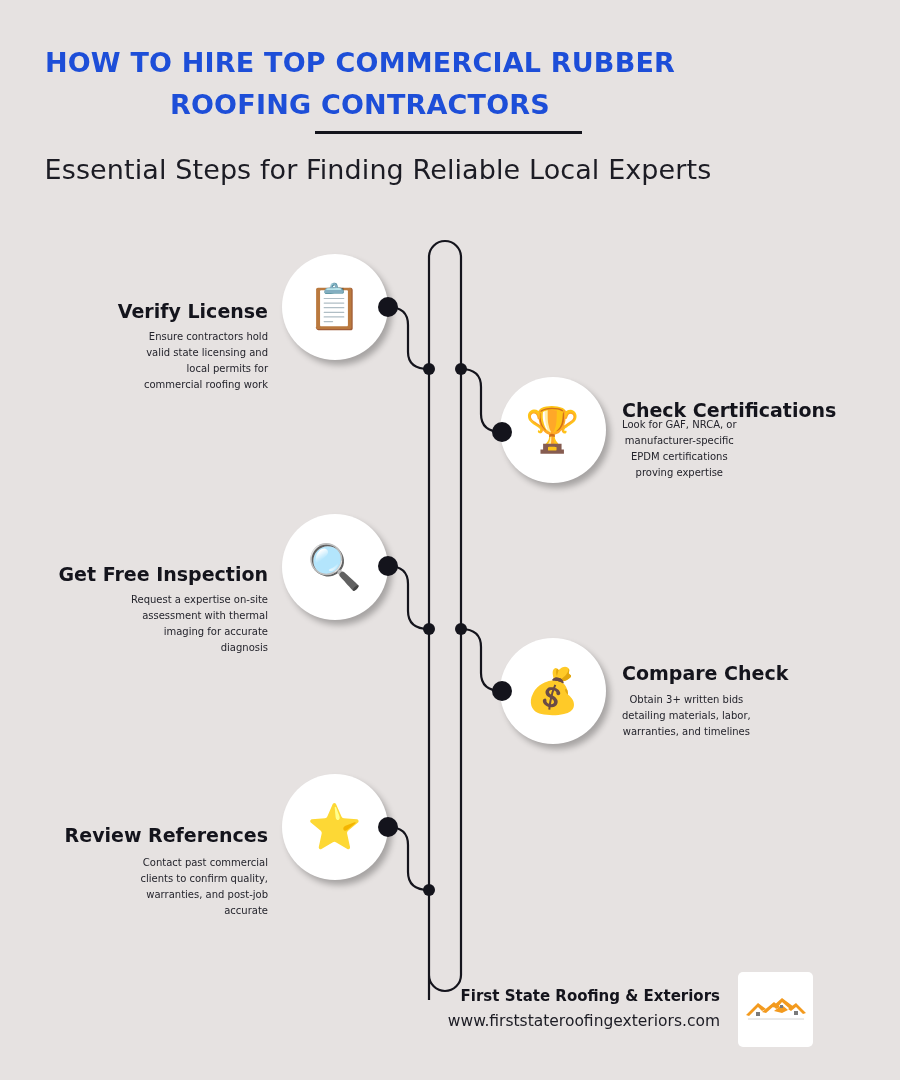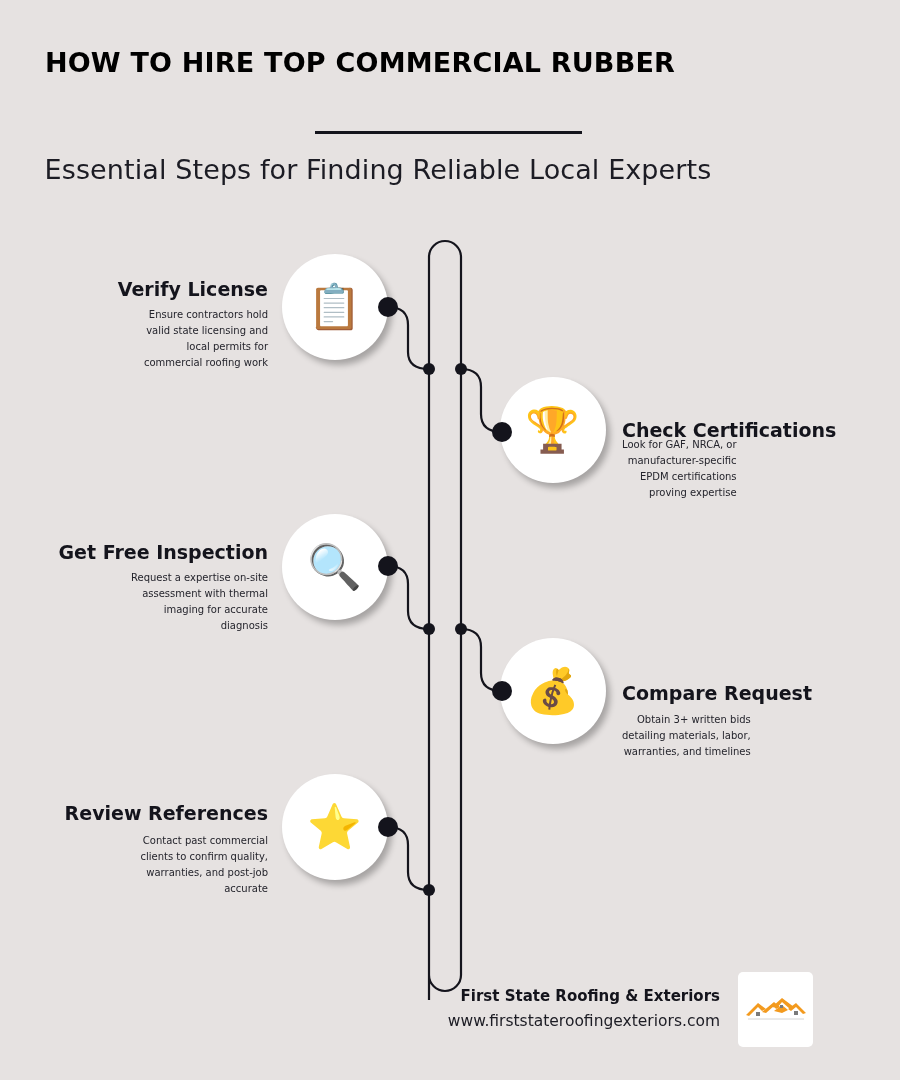--- a/index.html
+++ b/index.html
@@ -11,21 +11,21 @@
     position: relative;
   }
   .title {
     position: absolute; left: 0; top: 42px; width: 720px;
     text-align: center;
     font-family: "DejaVu Sans", sans-serif;
     font-weight: bold;
     font-size: 27px;
     line-height: 42px;
     letter-spacing: 0.2px;
-    color: #000000;
+    color: #1d4ed8;
   }
   .divider {
     position: absolute; left: 315px; top: 131px; width: 267px; height: 3px;
     background: #14141c;
   }
   .subtitle {
     position: absolute; left: 0; top: 152px; width: 756px;
     text-align: center;
     font-family: "DejaVu Sans", sans-serif;
     font-weight: normal;
@@ -52,22 +52,22 @@
     line-height: 24px;
     color: #14141c;
     white-space: nowrap;
   }
   .step-desc {
     position: absolute;
     font-size: 10px;
     line-height: 16px;
     color: #24242c;
   }
-  .left { text-align: right; }
-  .right { text-align: right; margin-top: 20px; }
+  .left { text-align: right; margin-top: 22px; }
+  .right { text-align: center; }
   .footer-name {
     position: absolute; right: 180px; top: 985px;
     font-weight: bold; font-size: 15px; line-height: 22px;
     color: #14141c; white-space: nowrap; text-align: right;
   }
   .footer-url {
     position: absolute; right: 180px; top: 1010px;
     font-size: 15.5px; line-height: 22px;
     color: #1c1c24; white-space: nowrap; text-align: right;
   }
@@ -75,20 +75,21 @@
     position: absolute; left: 738px; top: 972px; width: 75px; height: 75px;
     background: #ffffff; border-radius: 5px;
     display: flex; align-items: center; justify-content: center;
   }
 </style>
 </head>
 <body>
 
 <div class="title">
   <div>HOW TO HIRE TOP COMMERCIAL RUBBER</div>
+  <div>ROOFING CONTRACTORS</div>
 </div>
 <div class="divider"></div>
 <div class="subtitle">Essential Steps for Finding Reliable Local Experts</div>
 
 <svg class="lines" width="900" height="1080">
   <g fill="none" stroke="#14141c" stroke-width="2.2">
 
     <path d="M429 1000 L429 257 A16 16 0 0 1 461 257 L461 975 A16 16 0 0 1 429 975"></path>
 
     <path d="M388 307 Q408 307 408 325 L408 352 Q408 369 429 369"></path>
@@ -132,21 +133,21 @@
 <div class="step-desc left" style="right:632px; top:570px;">
   <div>Request a expertise on-site</div>
   <div>assessment with thermal</div>
   <div>imaging for accurate</div>
   <div>diagnosis</div>
 </div>
 
 <div class="circle" style="left:500px; top:638px;">
   <span>💰</span>
 </div>
-<div class="step-title right" style="left:622px; top:661px;">Compare Request</div>
+<div class="step-title right" style="left:622px; top:661px;">Compare Check</div>
 <div class="step-desc right" style="left:622px; top:692px;">
   <div>Obtain 3+ written bids</div>
   <div>detailing materials, labor,</div>
   <div>warranties, and timelines</div>
 </div>
 
 <div class="circle" style="left:282px; top:774px;">
   <span>⭐</span>
 </div>
 <div class="step-title left" style="right:632px; top:801px;">Review References</div>

